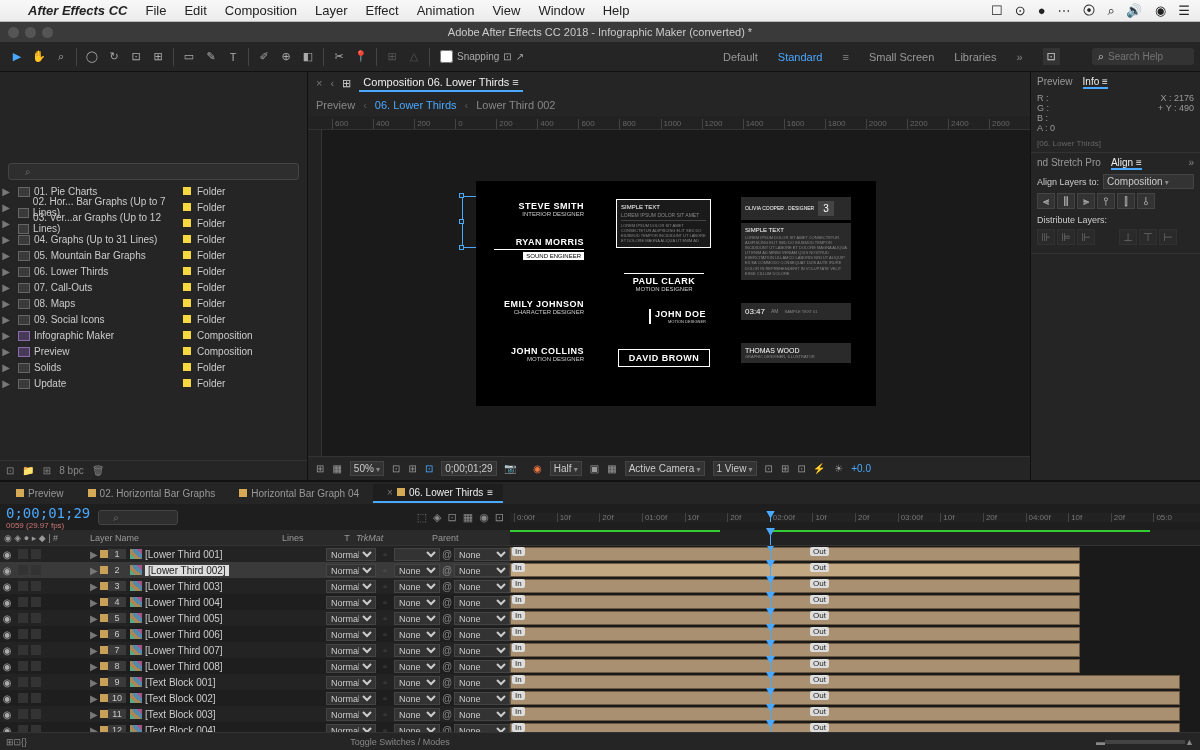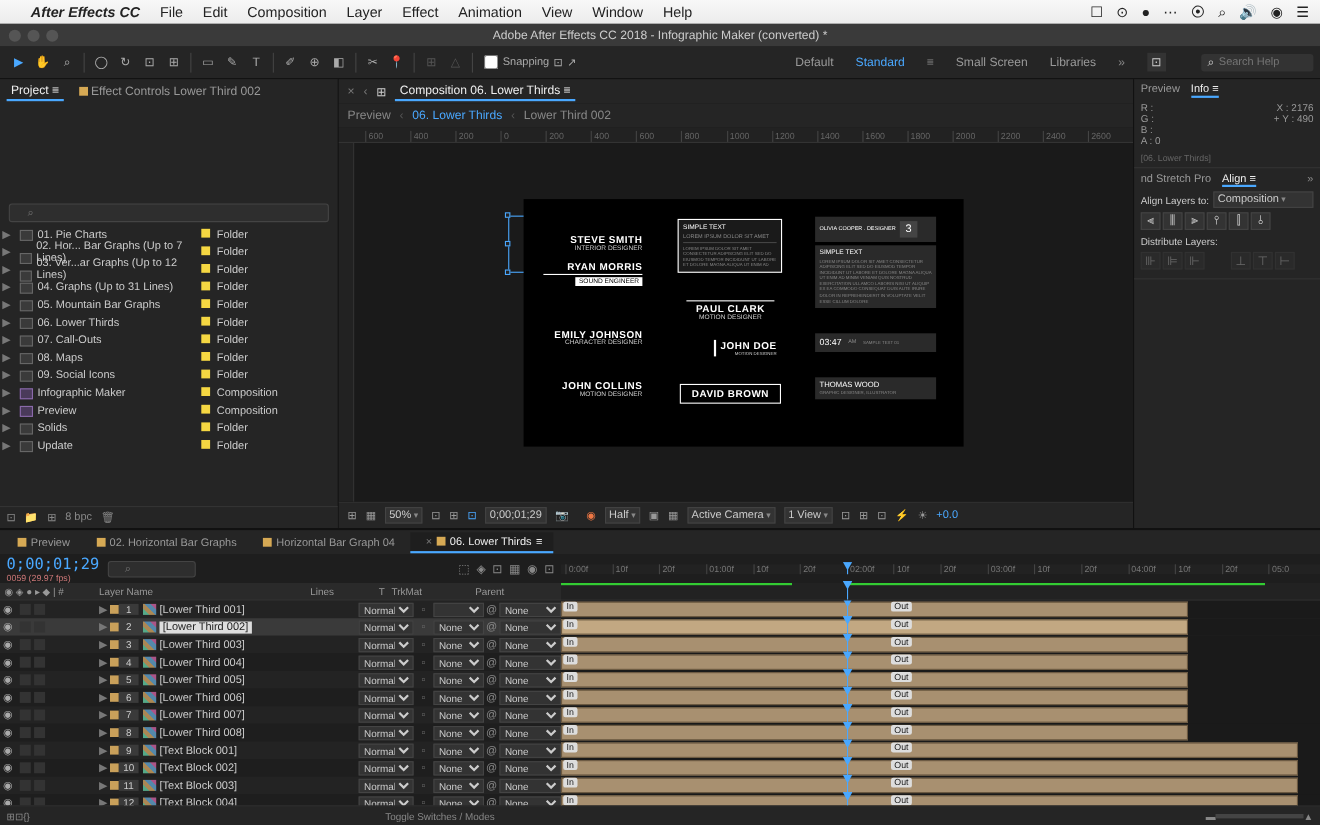--- a/index.html
+++ b/index.html
@@ -110,21 +110,21 @@
 .playhead { position:absolute; left: 260px; top:0; bottom:0; width:1px; background:#4aa8ff; z-index:5;}
 .playhead::before { content:""; position:absolute; top:-2px; left:-4px; width:9px; height:8px; background:#4aa8ff; clip-path: polygon(0 0,100% 0,50% 100%);}
 .work-area { position:absolute; left:0; right:14px; top:20px; height:4px; background:#3a5a8a;}
 
 .tl-cols-hdr { height: 16px; display: flex; background: #2a2a2a; font-size: 9px; color: #999; border-bottom: 1px solid #333; }
 .tlh-left { width: 510px; display: flex; align-items: center; }
 .tlh-src { width:90px; padding-left:4px;}
 .tlh-layer { flex:1; }
 .tlh-mode { width:56px; }
 .tlh-t { width:18px; text-align:center;}
-.tlh-trk { width:62px; }
+.tlh-trk { width:62px;font-style:italic; }
 .tlh-parent { width:78px; }
 .tlh-right { flex: 1; position:relative; background:#222;}
 
 .tl-rows { flex: 1; overflow: hidden; position:relative;}
 .tl-row { height: 16px; display: flex; align-items: center; font-size: 10px; }
 .tl-row:nth-child(odd){ background:#232323;}
 .tl-row:nth-child(even){ background:#1e1e1e;}
 .tl-row.selected { background:#3a3a3a;}
 .tl-row.selected .layer-name { background:#ddd; color:#222; padding:0 3px;}
 .tlr-left { width: 510px; display: flex; align-items: center; height:100%;}
@@ -227,24 +227,20 @@
     <div class="search-wrap">
       <span>⌕</span>
       <input placeholder="Search Help" style="">
     </div>
   </div>
 </div>
 
 <div class="main">
 
   <div class="left-panel">
-    <div class="panel-tabs">
-      <span class="panel-tab active"><span>Project</span> ≡</span>
-      <span class="panel-tab"><span class="sq"></span><span>Effect Controls Lower Third 002</span></span>
-    </div>
     <div class="proj-spacer"></div>
     <div class="proj-search"><input placeholder="⌕" style=""></div>
     <div class="proj-body" id="proj-body">
         <div class="proj-row">
           <span class="arrow">▶</span>
           <div class="col-name">
             <span class="folder-icon"></span>
             <span>01. Pie Charts</span>
           </div>
           <div class="col-tag"><span class="tag-square"></span></div>
@@ -422,21 +418,21 @@
         <div class="sel-handle" style="left:137px; top:63px;"></div>
         <div class="sel-handle" style="left:255px; top:63px;"></div>
         <div class="sel-handle" style="left:137px; top:115px;"></div>
         <div class="sel-handle" style="left:255px; top:115px;"></div>
         <div class="sel-handle" style="left:196px; top:63px;"></div>
         <div class="sel-handle" style="left:196px; top:115px;"></div>
         <div class="sel-handle" style="left:137px; top:89px;"></div>
         <div class="sel-handle" style="left:255px; top:89px;"></div>
 
         <div class="canvas">
-          <div class="lt" style="left:18px;top:32px;width:90px">
+          <div class="lt" style="left:18px;top:20px;width:90px">
             <div class="name">STEVE SMITH</div>
             <div class="role">INTERIOR DESIGNER</div>
           </div>
           <div class="lt" style="left:18px;top:56px;width:90px">
             <div class="name">RYAN MORRIS</div>
             <div class="underline"></div>
             <div style="background:#fff;color:#000;font-size:6px;padding:1px 3px;display:inline-block">SOUND ENGINEER</div>
           </div>
           <div class="lt" style="left:18px;top:118px;width:90px">
             <div class="name">EMILY JOHNSON</div>

